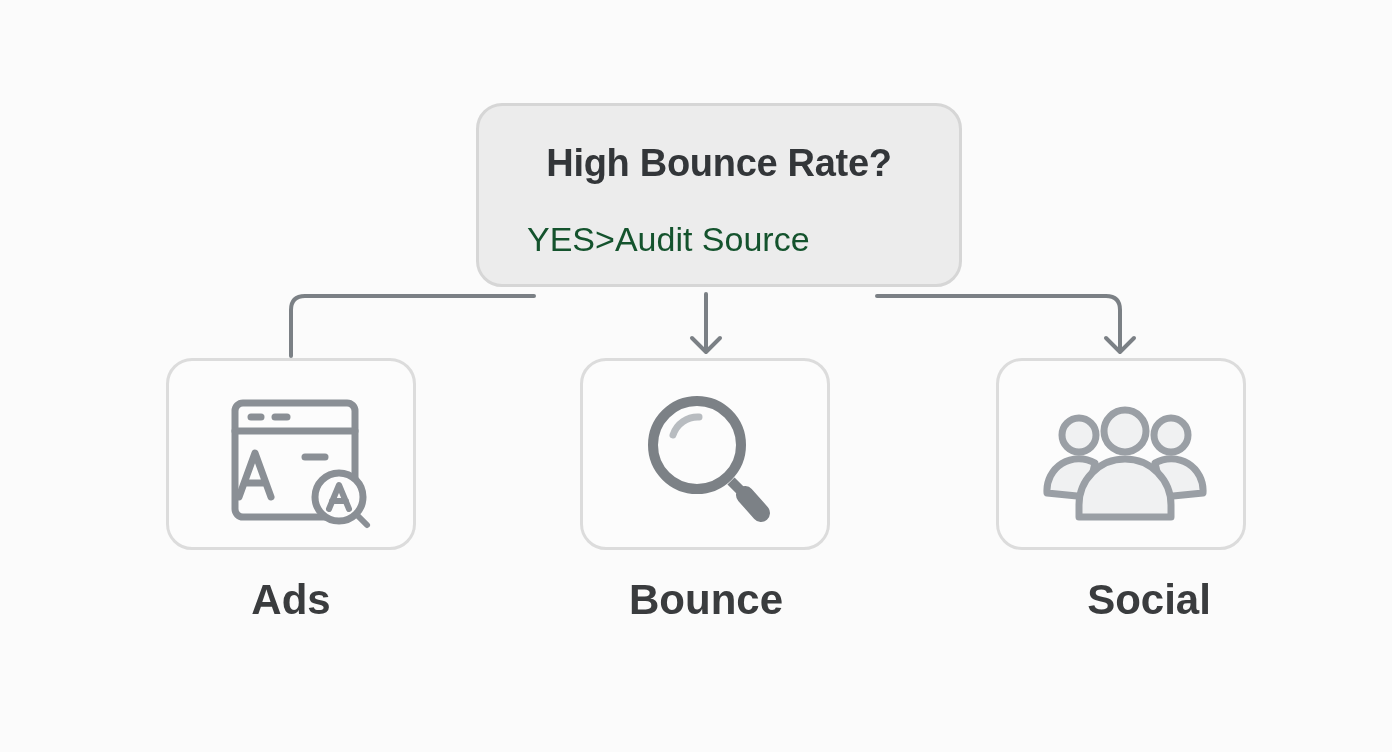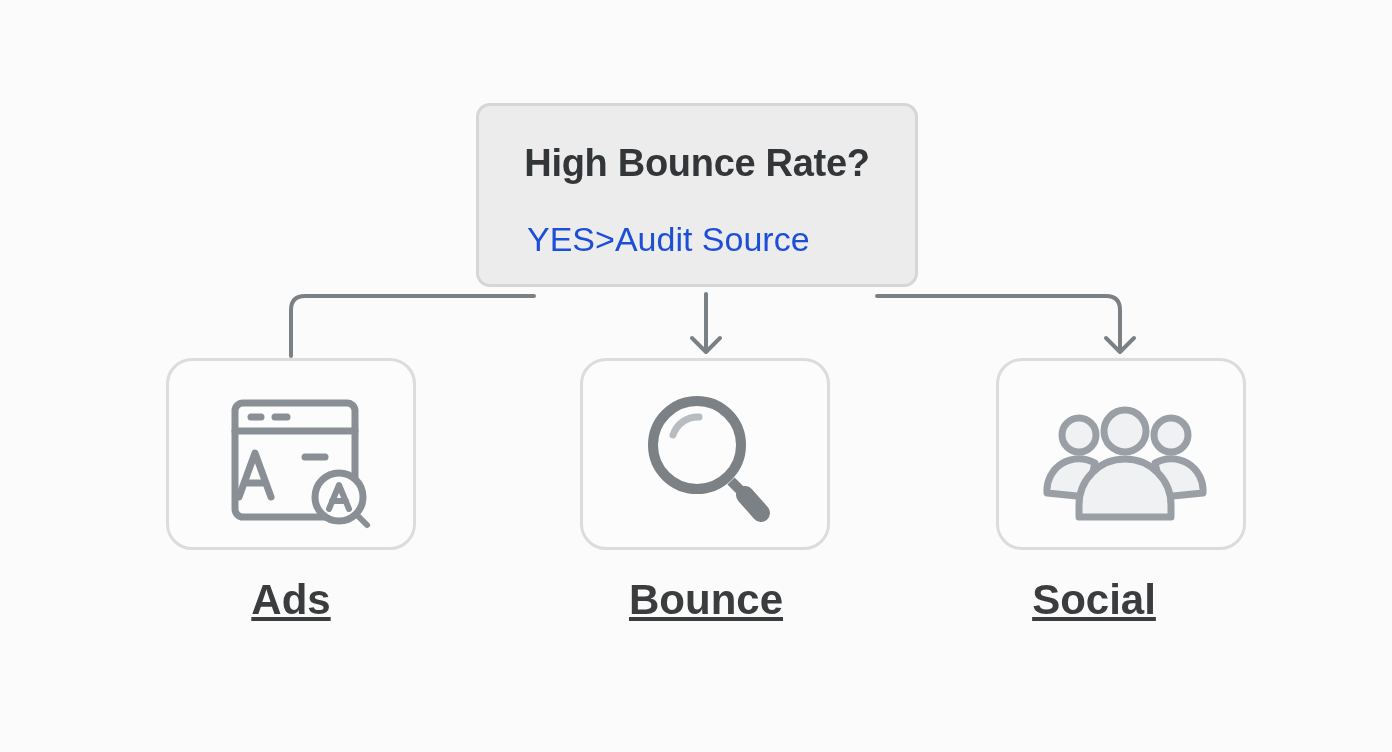--- a/index.html
+++ b/index.html
@@ -4,42 +4,42 @@
 <style>
   html, body { margin: 0; padding: 0; }
   body {
     width: 1392px; height: 752px; overflow: hidden;
     background: #fbfbfb;
     font-family: "Liberation Sans", "DejaVu Sans", sans-serif;
     position: relative;
   }
   .canvas { position: absolute; left: 0; top: 0; width: 1392px; height: 752px; }
   .root-box {
-    position: absolute; left: 476px; top: 103px; width: 442px; height: 184px;
+    position: absolute; left: 476px; top: 103px; width: 486px; height: 184px;
     box-sizing: border-box;
     background: #ececec;
     border: 3px solid #d6d6d6;
-    border-radius: 14px;
+    border-radius: 26px;
   }
   .root-title {
     position: absolute; left: 0; right: 0; top: 36px;
     text-align: center; font-weight: bold; font-size: 38px; color: #333639;
     letter-spacing: -0.3px;
   }
   .root-sub {
     position: absolute; left: 48px; top: 114px;
-    font-size: 34px; color: #1d4ed8;
+    font-size: 34px; color: #14532d;
   }
   .node-box {
     position: absolute; width: 250px; height: 192px; box-sizing: border-box;
     border: 3px solid #dcdcdc; border-radius: 26px; background: #fcfcfc;
   }
   .node-label {
     position: absolute; width: 300px; text-align: center;
-    font-weight: bold; font-size: 42px; color: #3a3c3e; text-decoration: underline;
+    font-weight: bold; font-size: 42px; color: #3a3c3e;
   }
   .icon { position: absolute; }
   svg.connectors { position: absolute; left: 0; top: 0; }
 </style>
 </head>
 <body>
 
 <div class="canvas">
 
   <svg class="connectors" width="1392" height="752">
@@ -94,15 +94,15 @@
       <g fill="#f0f1f2" stroke="#9a9fa5" stroke-width="7" stroke-linejoin="round">
         <circle cx="36" cy="30" r="17"></circle>
         <circle cx="128" cy="30" r="17"></circle>
         <path d="M4 88 A32 32 0 0 1 52 58 L44 92 Z"></path>
         <path d="M160 88 A32 32 0 0 0 112 58 L120 92 Z"></path>
         <circle cx="82" cy="26" r="21"></circle>
         <path d="M36 112 V100 A46 46 0 0 1 128 100 V112 Z"></path>
       </g>
     </svg>
   </div>
-  <div class="node-label" style="left:944px; top:576px;">Social</div>
+  <div class="node-label" style="left:999px; top:576px;">Social</div>
 
 </div>
 
 </body></html>

